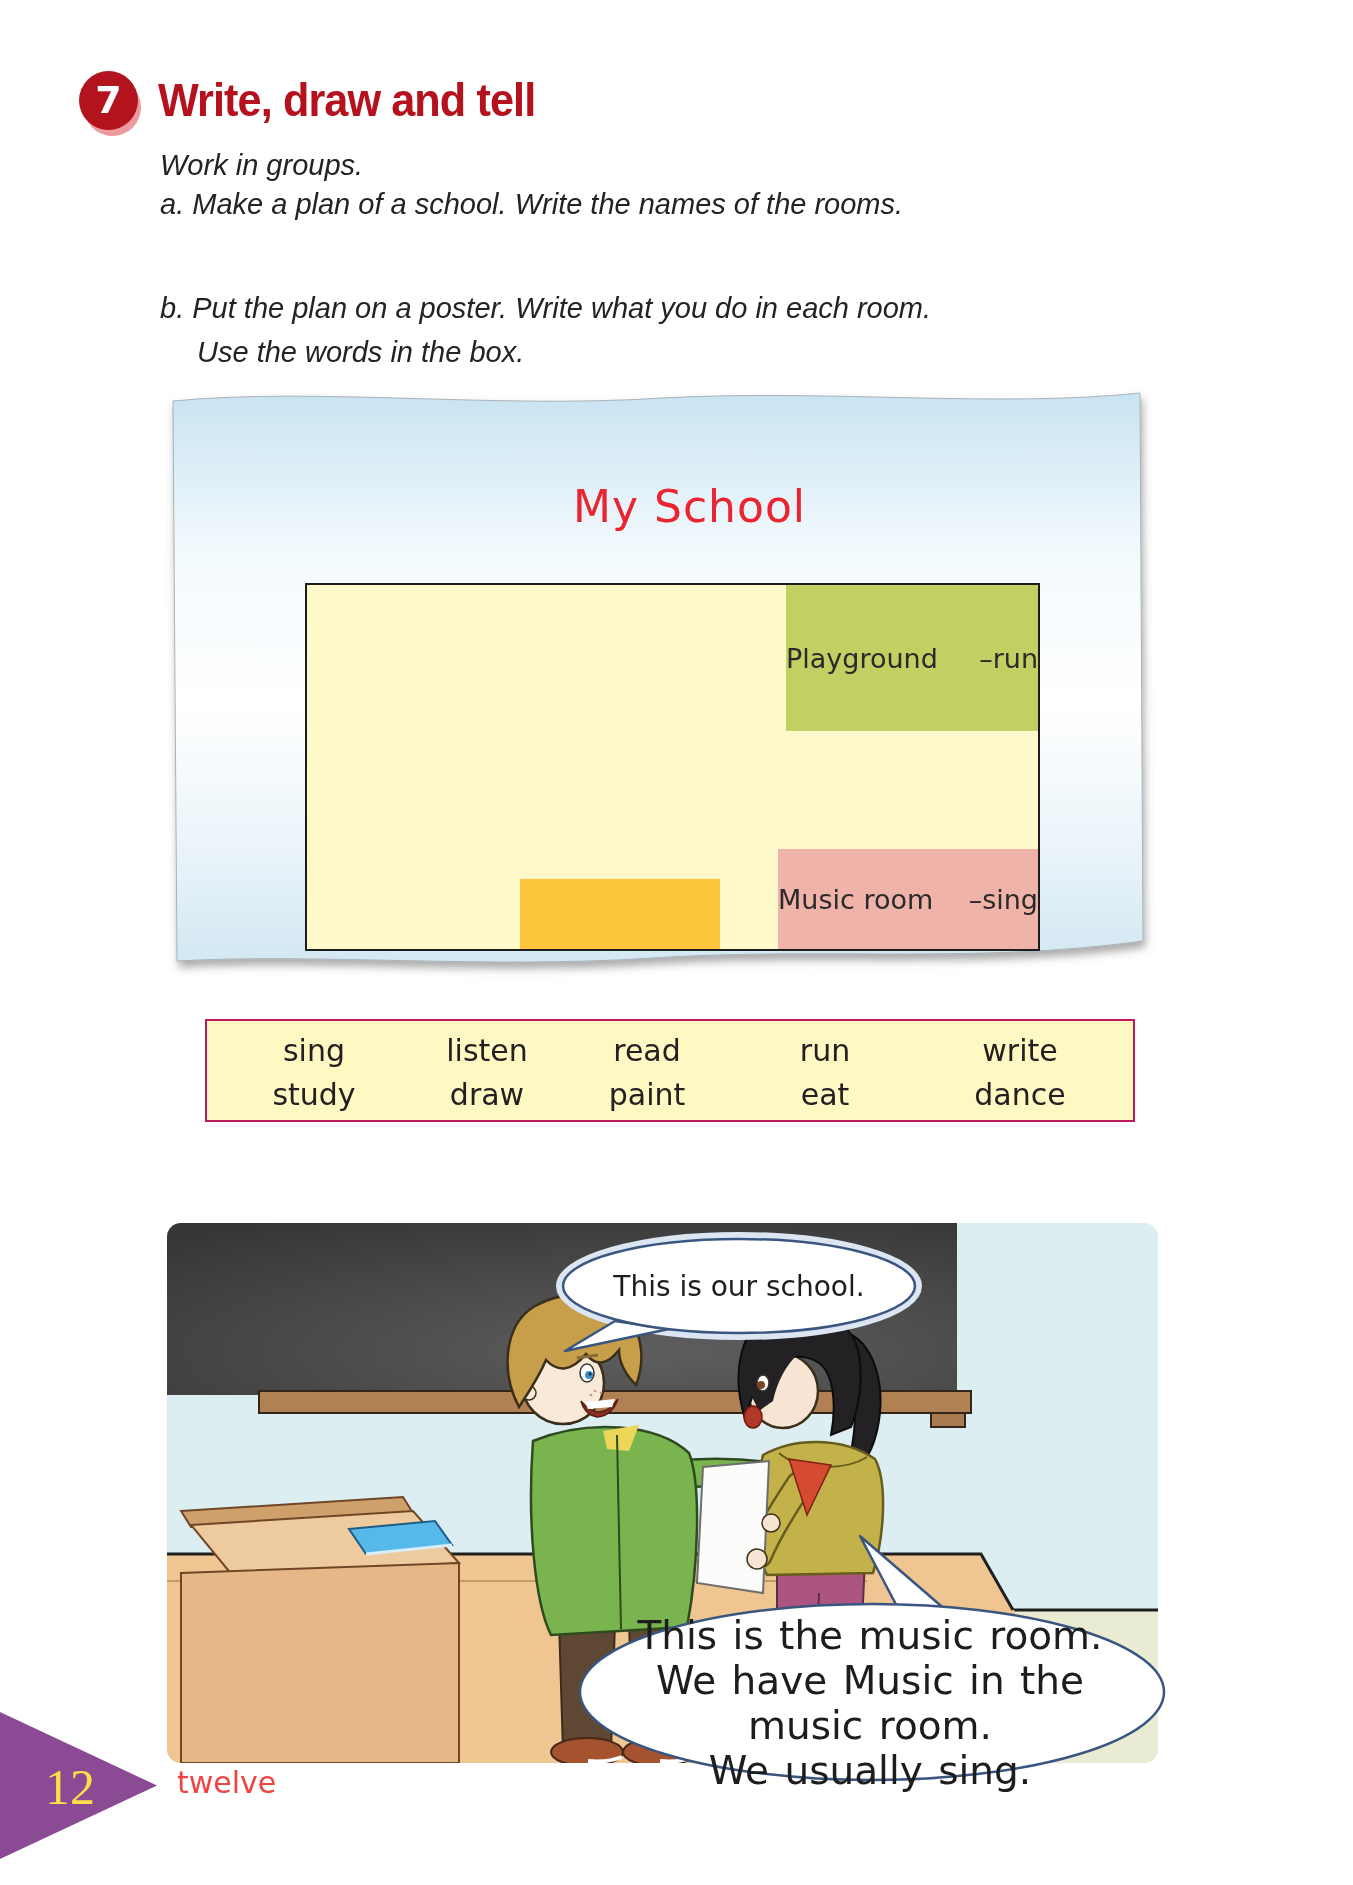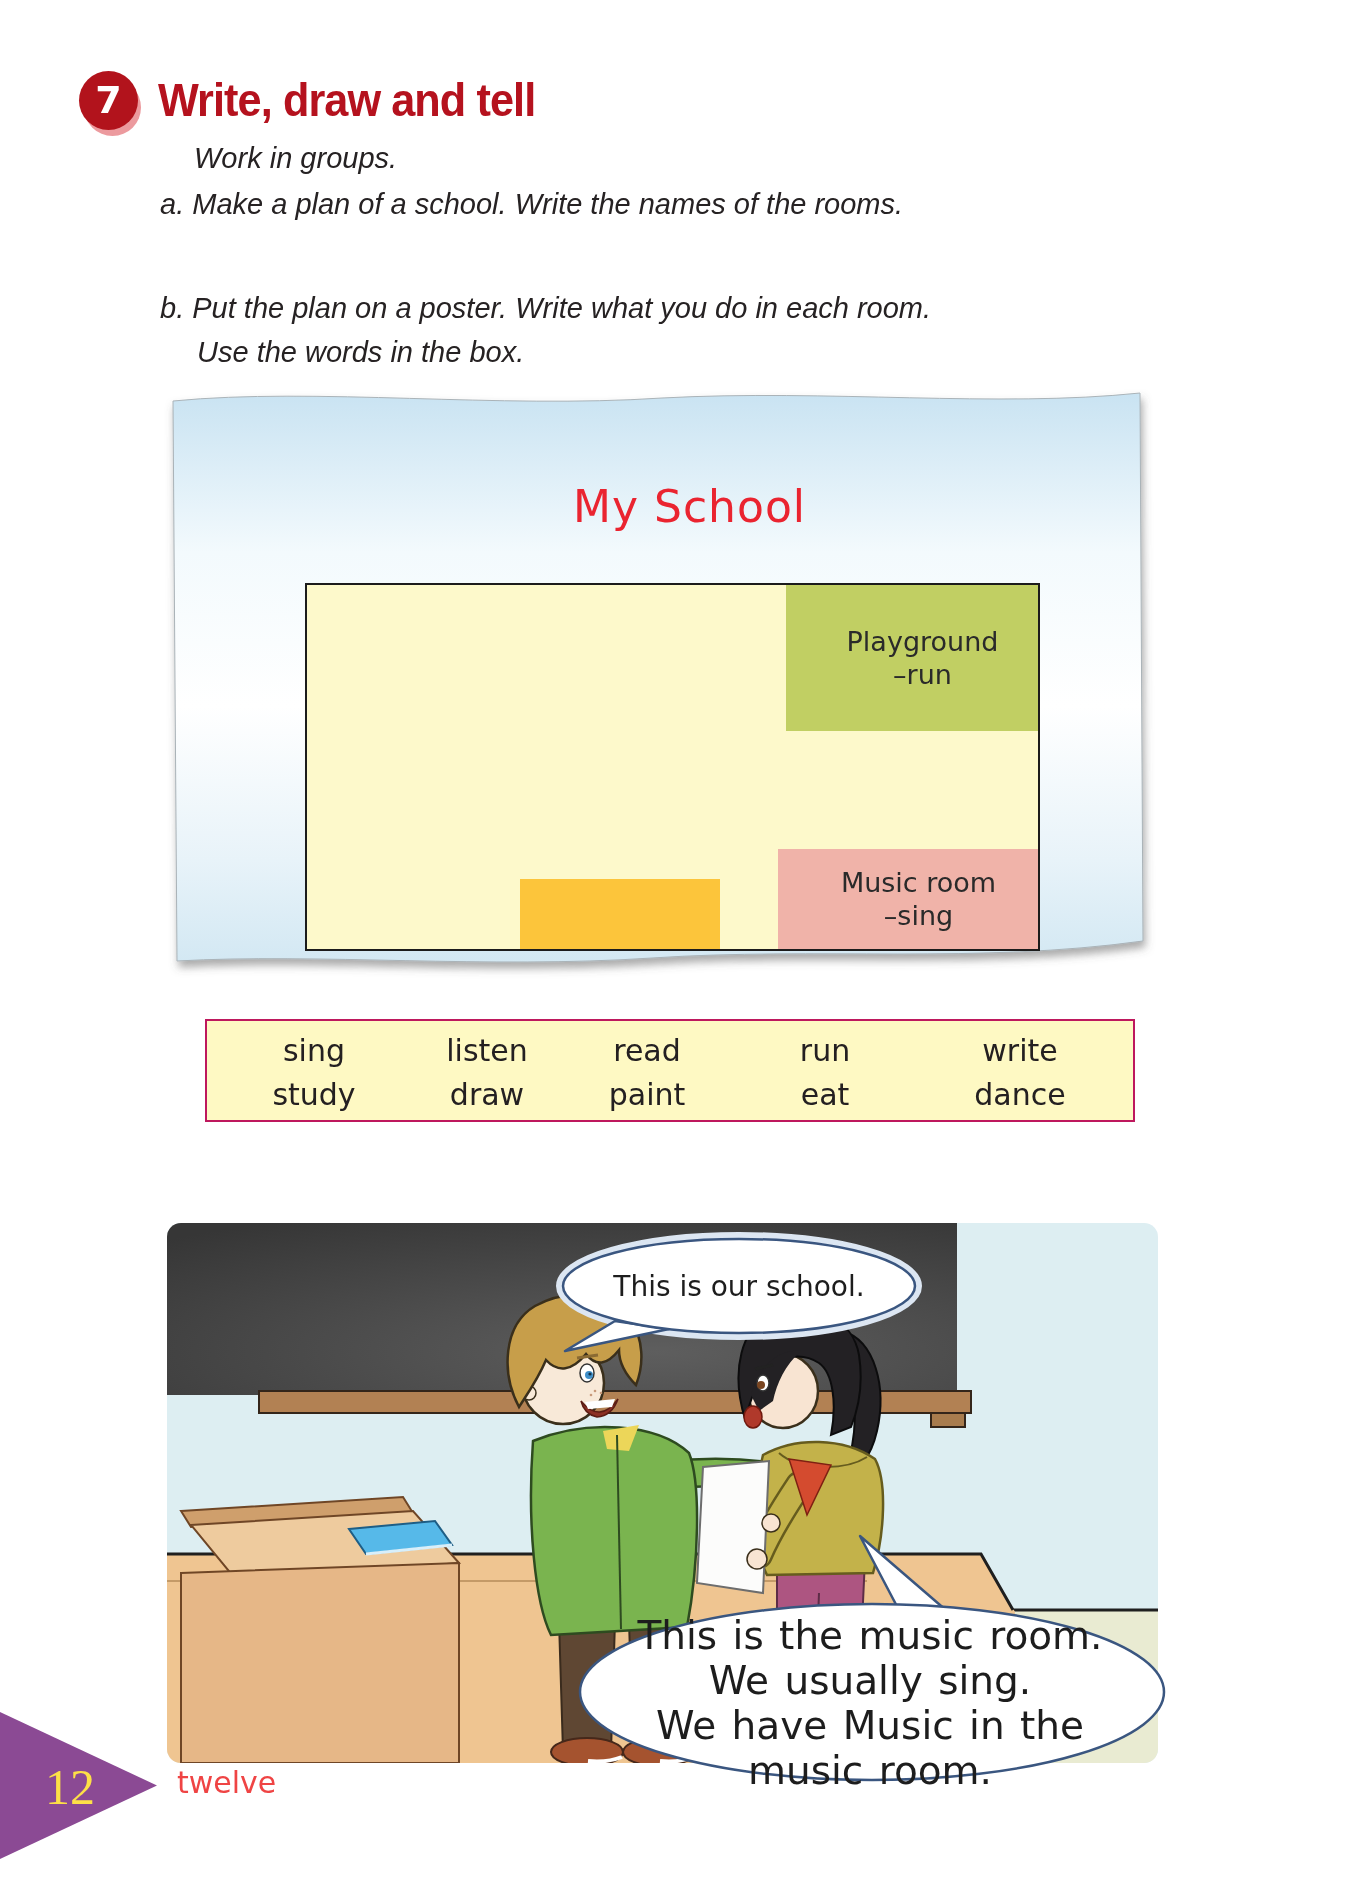--- a/index.html
+++ b/index.html
@@ -36,24 +36,24 @@
   .poster-title {
     position:absolute; left:0; top:100px; width:100%; text-align:center;
     transform:translateX(32px);
     font-family:"DejaVu Sans", sans-serif; font-size:44px; font-weight:500;
     color:#ea2430; letter-spacing:1px;
   }
   .floor-plan {
     position:absolute; left:138px; top:202px; width:735px; height:368px;
     background:#fdf9cb; border:2px solid #1c1c1c;
   }
-  .room { position:absolute; display:flex; flex-direction:column;
-    align-items:center; justify-content:center;
+  .room { position:absolute; display:flex; 
+    align-items:center; justify-content:space-between;
     font-family:"DejaVu Sans", sans-serif; font-size:27px; color:#2a2a2a;
-    line-height:33px;padding-left:21px; }
+    line-height:33px; }
   .room-playground { right:0; top:0; width:252px; height:146px; background:#c1cf63; }
   .room-music { right:0; bottom:0; width:260px; height:100px; background:#f0b3a9; }
   .room-gold { left:213px; bottom:0; width:200px; height:70px; background:#fcc53b; }
 
   
   .word-box {
     left:205px; top:1019px; width:930px; height:103px;
     border:2px solid #be185d; background:#fef9c3;
   }
   .word-box span {
@@ -98,21 +98,21 @@
 </head>
 <body>
 
 <div class="page">
 
   <div class="abs badge">
     <span>7</span>
   </div>
   <div class="abs activity-title">Write, draw and tell</div>
 
-  <div class="abs instr" style="left:160px; top:142px;margin-left:34px;">Work in groups.</div>
+  <div class="abs instr" style="left:160px; top:149px;">Work in groups.</div>
   <div class="abs instr" style="left:160px; top:188px;">a. Make a plan of a school. Write the names of the rooms.</div>
   <div class="abs instr" style="left:160px; top:292px;">b. Put the plan on a poster. Write what you do in each room.</div>
   <div class="abs instr" style="left:197px; top:336px;">Use the words in the box.</div>
 
   <div class="abs poster">
     <svg width="981" height="598" viewBox="0 0 981 598">
       <defs>
         <linearGradient id="paperG" x1="0" y1="0" x2="0" y2="1">
           <stop offset="0" stop-color="#c9e3f2"></stop>
           <stop offset="0.28" stop-color="#f3fafd"></stop>
@@ -254,22 +254,22 @@
     <div class="bubble1-text">This is our school.</div>
   </div>
 
   <svg class="abs bubble2-svg" width="620" height="275" viewBox="0 0 620 275">
     <polygon points="295,16 336,94 404,110" fill="#fff" stroke="#3a5680" stroke-width="2.5" stroke-linejoin="round"></polygon>
     <ellipse cx="307" cy="172" rx="292" ry="88" fill="#fff" stroke="#3a5680" stroke-width="2.5"></ellipse>
     <ellipse cx="307" cy="172" rx="284" ry="80" fill="#fff"></ellipse>
   </svg>
   <div class="abs bubble2-text">
     <div>This is the music room.</div>
+    <div>We have Music in the music room.</div>
     <div>We usually sing.</div>
-    <div>We have Music in the music room.</div>
   </div>
 
   <div class="abs page-triangle">
     <span>12</span>
   </div>
   <div class="abs page-word">twelve</div>
 
 </div>
 
 </body></html>

